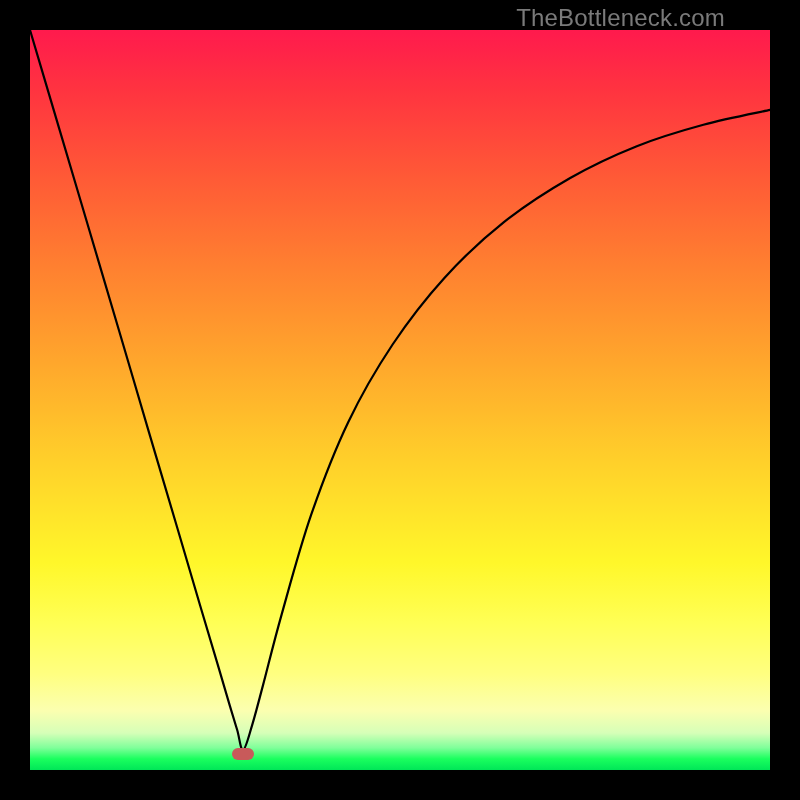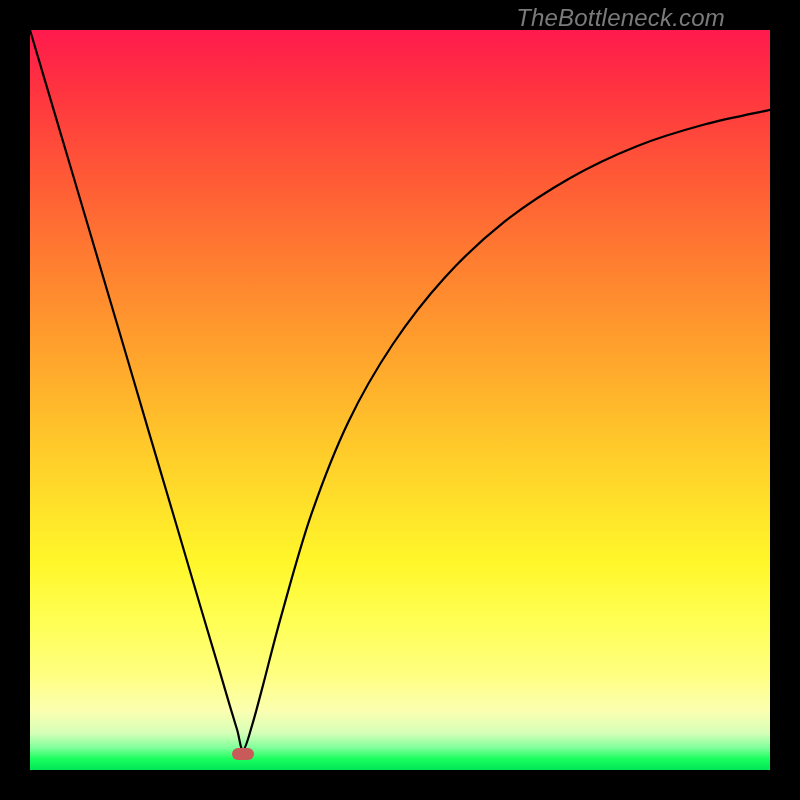--- a/index.html
+++ b/index.html
@@ -11,21 +11,20 @@
     overflow: hidden;
     font-family: Arial, Helvetica, sans-serif;
   }
   .frame {
     position: absolute;
     top: 0;
     left: 0;
     width: 737px;
     height: 800px;
     background: #000;
-    font-style: italic;
   }
   .plot-area {
     position: absolute;
     top: 30px;
     left: 30px;
     width: 740px;
     height: 740px;
     background: linear-gradient(
       to bottom,
       #ff1a4d 0%,

